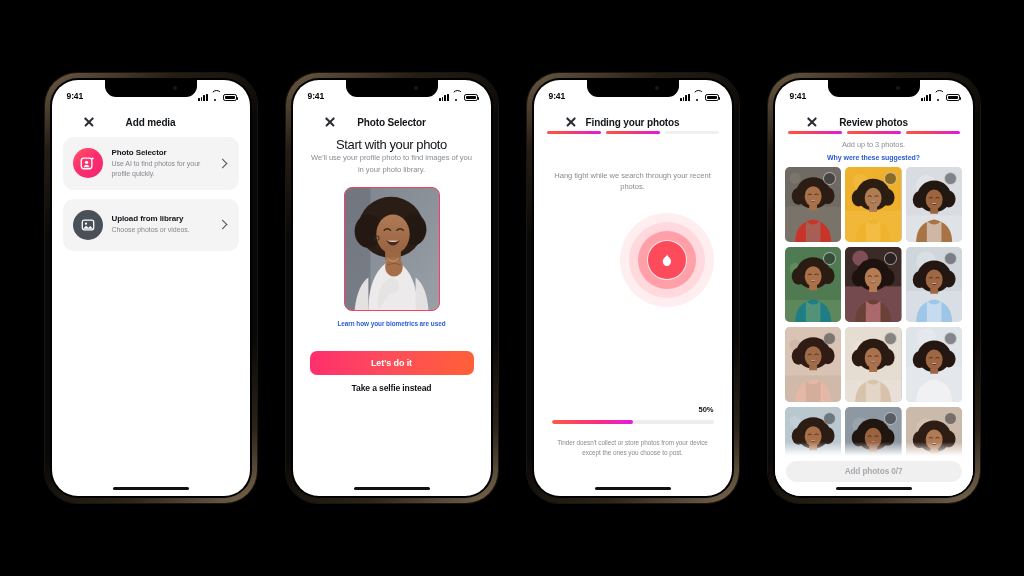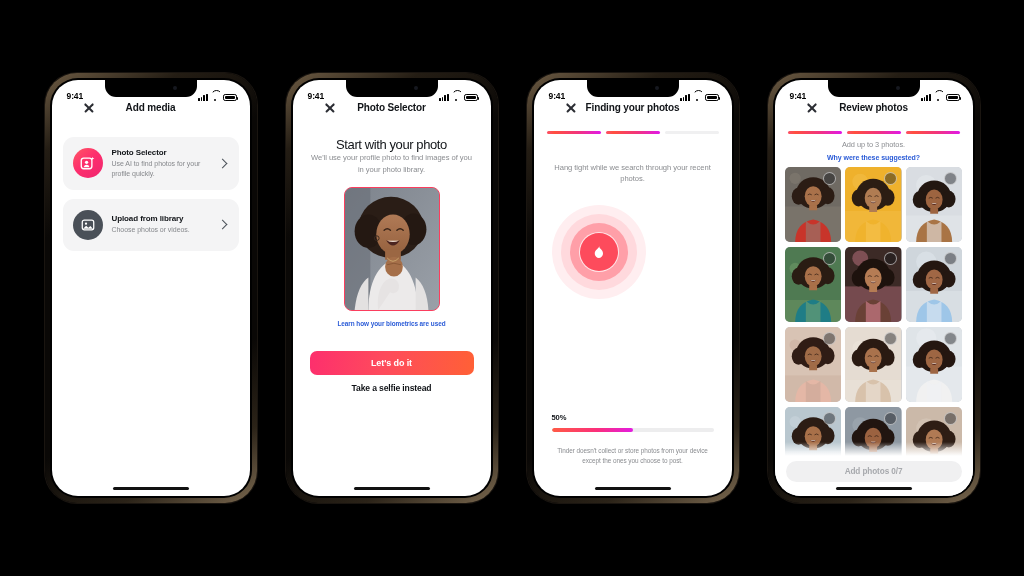--- a/index.html
+++ b/index.html
@@ -107,21 +107,21 @@
     content:""; position:absolute; right:-2.4px; top:2px;
     width:1.3px;height:2.6px;background:#000;border-radius:0 1px 1px 0;
   }
   .batt span{display:block;height:100%;width:100%;background:#000;border-radius:1px;}
 
   
   .navbar {
     flex: 0 0 auto;
     height: 26px;
     display: flex;
-    align-items: flex-start;
+    align-items: flex-end;
     position: relative;
     padding: 0 31px;
   }
   .close-x {
     width: 12px; height: 12px; position: relative; cursor: pointer;
   }
   .close-x:before,.close-x:after{
     content:""; position:absolute; left:0; top:5px;
     width:12px;height:1.7px;background:#2b2d33;border-radius:1px;
   }
@@ -180,21 +180,21 @@
     width: 100%; height: 24px;
     border-radius: 7px;
     background: linear-gradient(95deg,#fd2f6d 0%, #fe4b5c 45%, #ff6036 100%);
     color: #fff; font-size: 9px; font-weight: bold;
     display:flex; align-items:center; justify-content:center;
     cursor: pointer; letter-spacing: -0.1px;
   }
   .s2-alt { margin-top: 8px; font-size: 8.6px; font-weight: bold; color: #111418; cursor: pointer; letter-spacing: -0.15px; }
 
   
-  .s3-body { flex: 1 1 auto; display:flex; flex-direction:column; align-items:flex-start; padding: 8px 18px; position: relative; }
+  .s3-body { flex: 1 1 auto; display:flex; flex-direction:column; align-items:flex-end; padding: 16px 18px; position: relative; }
   .s3-sub { margin-top: 20px; text-align:center; font-size: 7.6px; color: #8a8c90; line-height: 1.55; letter-spacing: -0.05px; }
   .pulse-wrap {
     margin-top: 20px;
     width: 94px; height: 94px;
     position: relative;
     display:flex; align-items:center; justify-content:center;
   }
   .ring { position:absolute; border-radius:50%; }
   .ring.r4 { width:94px;height:94px; background:#ffeef0; }
   .ring.r3 { width:76px;height:76px; background:#ffd9dd; }

